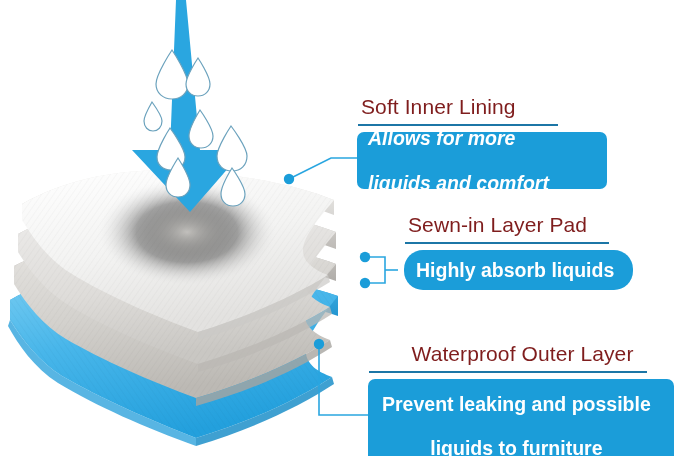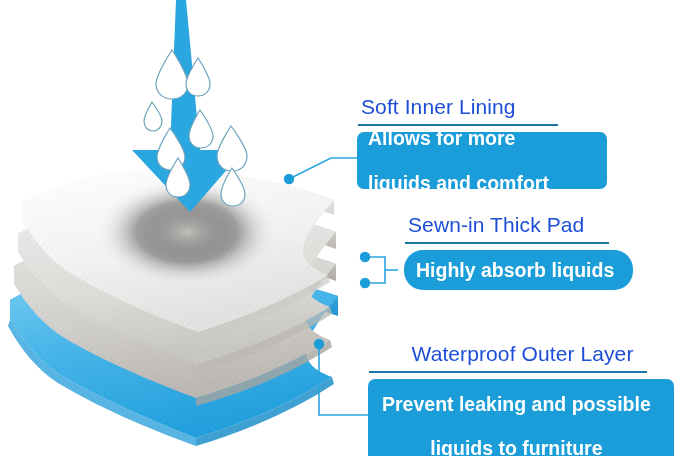--- a/index.html
+++ b/index.html
@@ -25,21 +25,21 @@
     position: absolute;
     left: 0; top: 0;
     width: 679px; height: 456px;
   }
 
   
   .callout {
     position: absolute;
   }
   .callout-title {
-    color: #1d4ed8;
+    color: #7f1d1d;
     font-family: "Liberation Sans", sans-serif;
     font-weight: 400;
     white-space: nowrap;
     letter-spacing: 0.1px;
   }
   .callout-rule {
     background: #1c76a6;
     height: 2px;
     width: 100%;
   }
@@ -56,21 +56,21 @@
     display: block;
     line-height: 1.14;
   }
 
   
   #callout-1 { left: 357px; top: 94px; width: 252px; }
   #callout-1 .callout-title { font-size: 21px; line-height: 26px; padding-left: 4px; }
   #callout-1 .callout-rule { width: 200px; margin-left: 1px; margin-top: 4px; }
   #callout-1 .callout-box {
     margin-top: 6px; width: 250px; height: 57px;
-    padding: 0 11px; font-size: 19.5px;
+    padding: 0 11px; font-size: 19.5px; font-style: italic;
   }
 
   
   #callout-2 { left: 404px; top: 212px; width: 224px; }
   #callout-2 .callout-title { font-size: 21px; line-height: 26px; padding-left: 4px; }
   #callout-2 .callout-rule { width: 204px; margin-left: 1px; margin-top: 4px; }
   #callout-2 .callout-box {
     margin-top: 6px; width: 229px; height: 40px;
     padding: 0 12px; font-size: 19.5px; border-radius: 19px;
   }
@@ -294,21 +294,21 @@
     <div class="callout-rule"></div>
     <div class="callout-box">
       <span>
         <span>Allows for more</span><br>
         <span>liquids and comfort</span>
       </span>
     </div>
   </div>
 
   <div class="callout" id="callout-2">
-    <div class="callout-title">Sewn-in Thick Pad</div>
+    <div class="callout-title">Sewn-in Layer Pad</div>
     <div class="callout-rule"></div>
     <div class="callout-box">
       <span>
         <span>Highly absorb liquids</span>
       </span>
     </div>
   </div>
 
   <div class="callout" id="callout-3">
     <div class="callout-title">Waterproof Outer Layer</div>

